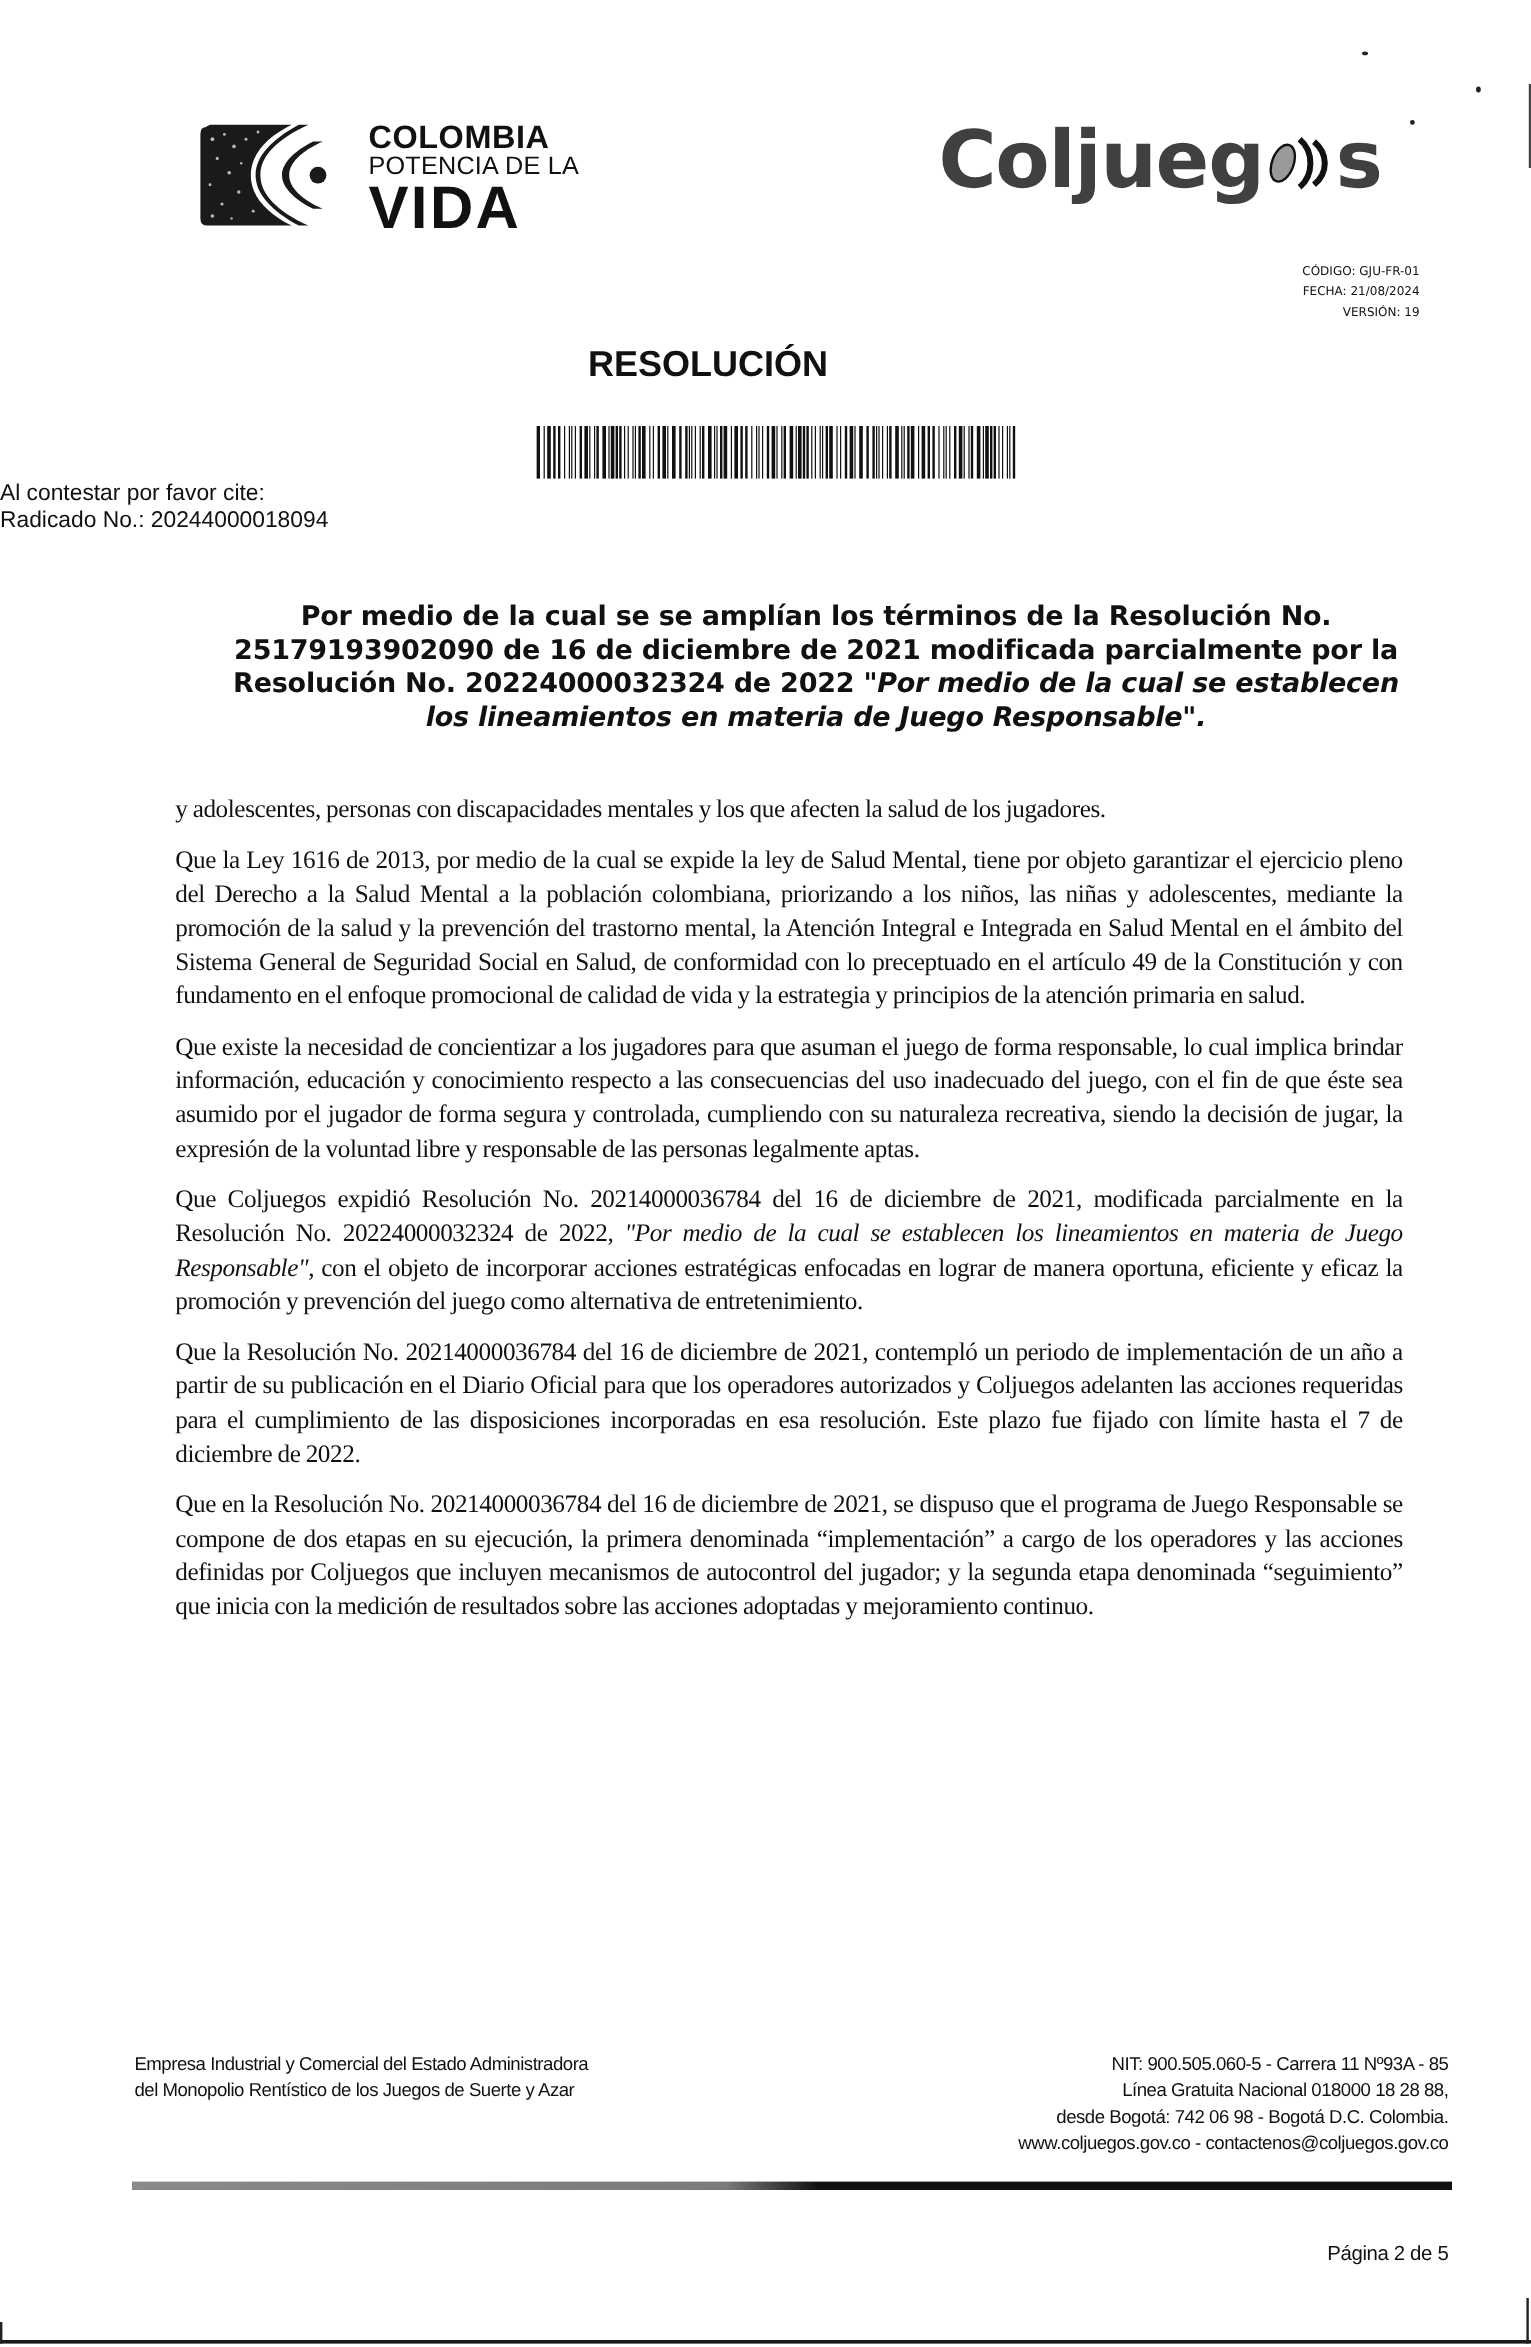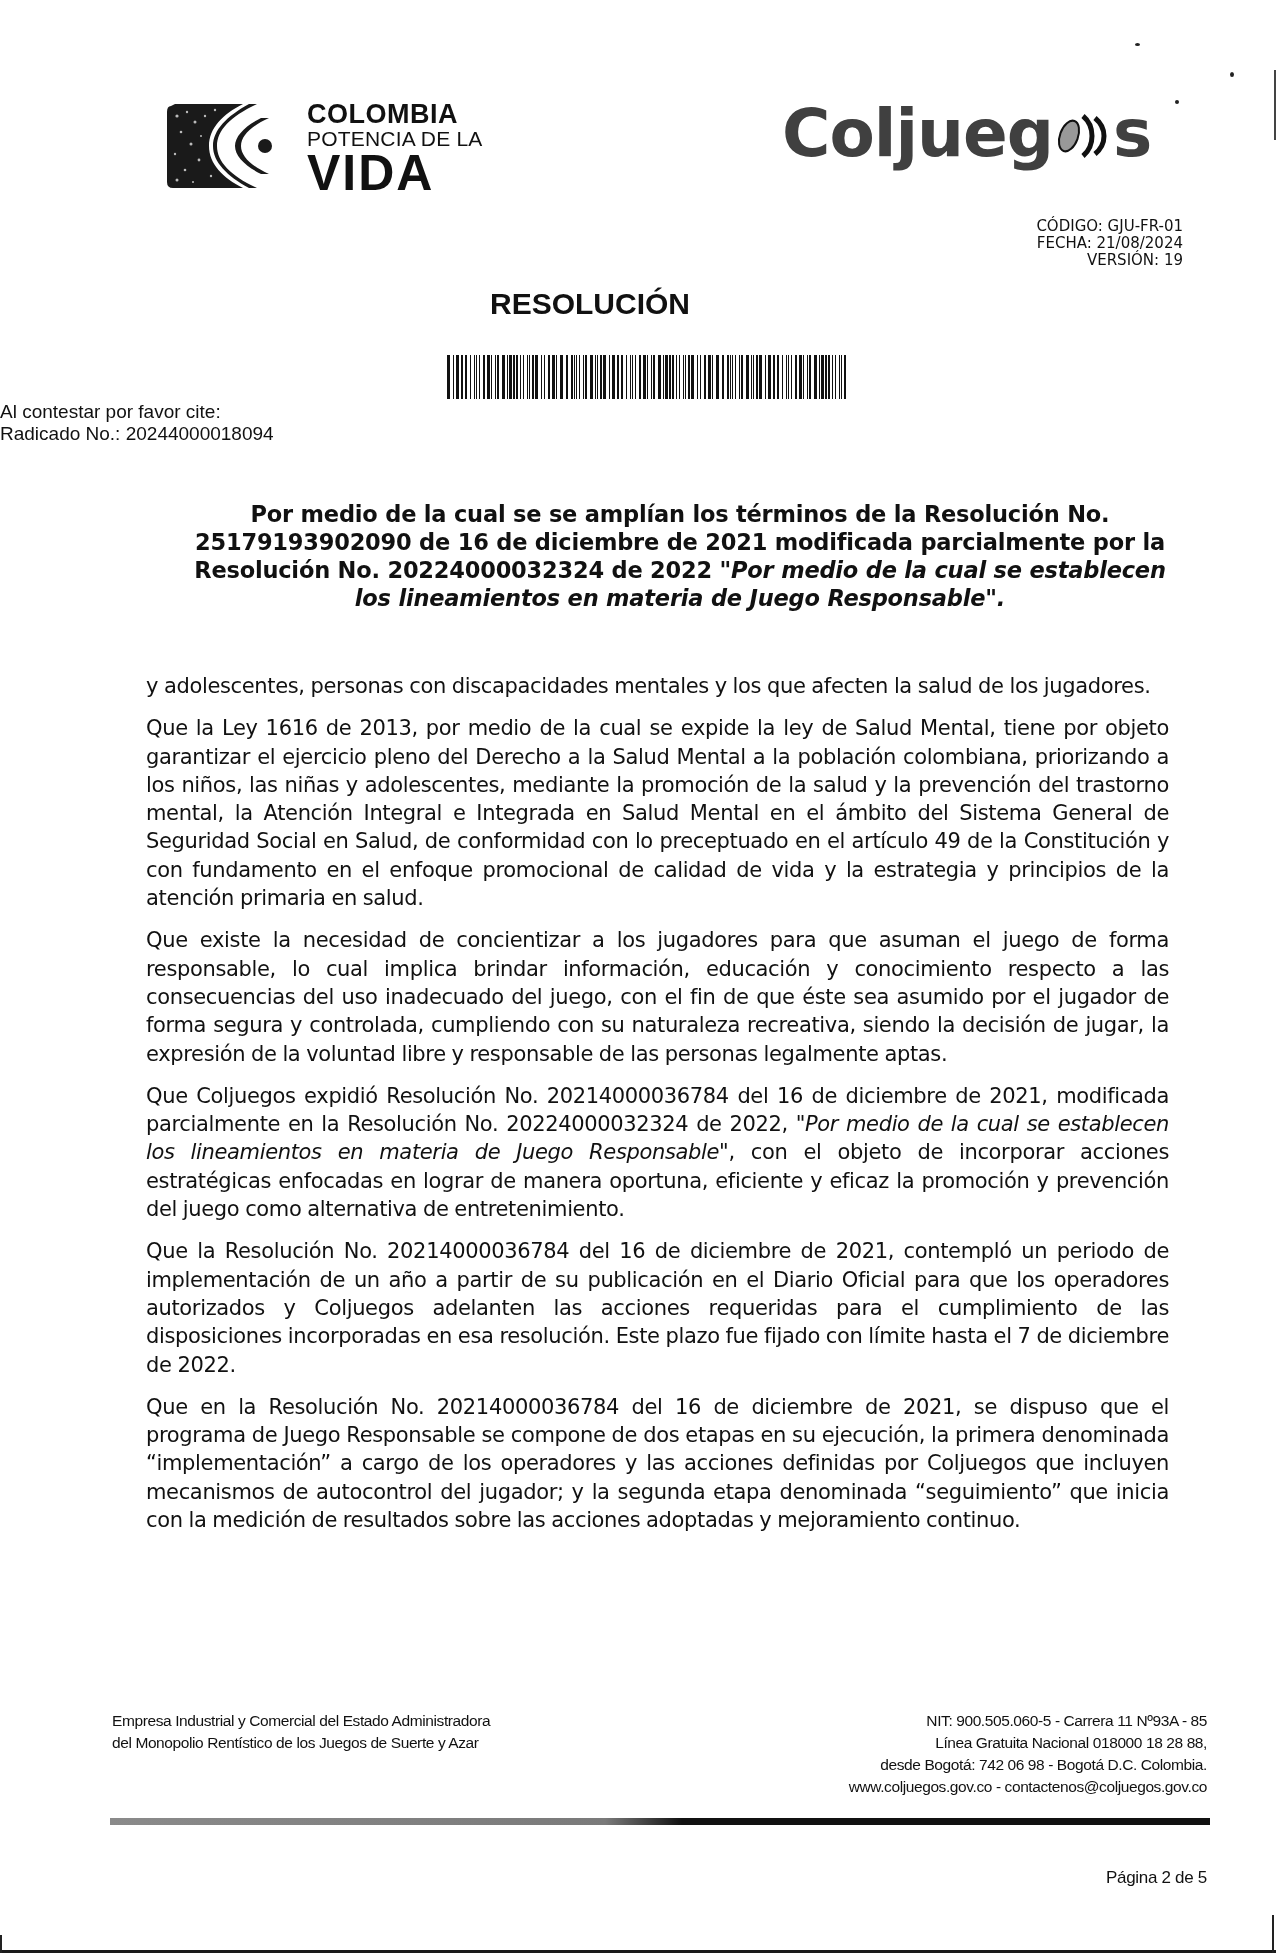--- a/index.html
+++ b/index.html
@@ -18,37 +18,37 @@
   .col-text { position: absolute; left: 142px; top: 0; font-family: "Liberation Sans", sans-serif; color: #111; }
   .col-line1 { font-size: 27px; font-weight: 900; letter-spacing: 0.5px; line-height: 28px; }
   .col-line2 { font-size: 21px; font-weight: 400; line-height: 22px; letter-spacing: 0.2px; }
   .col-line3 { font-size: 50px; font-weight: 900; line-height: 46px; letter-spacing: 2px; }
 
   
   .cj-logo { left: 782px; top: 95px; font-family: "DejaVu Sans", sans-serif; font-weight: 900; font-size: 66px; letter-spacing: -1px; color: #404040; display: flex; align-items: center; }
   .cj-mark { display: inline-block; width: 56px; height: 52px; margin: 0 2px; }
 
   
-  .doc-codes { right: 93px; top: 218px; text-align: right; font-family: "DejaVu Sans", sans-serif; font-size: 15px; line-height: 17px; color: #111; }
+  .doc-codes { right: 93px; top: 218px; text-align: right; font-family: "DejaVu Sans", sans-serif; font-size: 10px; line-height: 17px; color: #111; }
 
   
   .res-title { left: 0; width: 1180px; top: 287px; text-align: center; font-family: "Liberation Sans", sans-serif; font-weight: 700; font-size: 30px; }
 
   
   .barcode { left: 447px; top: 355px; width: 400px; height: 44px; }
 
   .cite { left: 0; width: 1276px; top: 401px; font-family: "Liberation Sans", sans-serif; font-size: 19px; line-height: 22px; }
 
   
   .subject { left: 180px; width: 1000px; top: 500px; text-align: center; font-family: "DejaVu Sans", sans-serif; font-weight: 700; font-size: 22.5px; line-height: 28px; letter-spacing: -0.2px; }
   .subject i { font-style: italic; }
 
   
   .body-text { left: 146px; width: 1023px; top: 660px; font-family: "DejaVu Sans", sans-serif; font-size: 21px; line-height: 28.3px; text-align: justify; letter-spacing: -0.35px; word-spacing: -0.5px; }
-  .body-text p { margin: 12px 0 14px 0; }
+  .body-text p { margin: 0 0 14px 0; font-family: Liberation Serif, serif; }
   .body-text i { font-style: italic; }
 
   
   .footer-left { left: 112px; top: 1710px; font-family: "Liberation Sans", sans-serif; font-size: 15.5px; line-height: 22px; letter-spacing: -0.4px; }
   .footer-right { right: 69px; top: 1710px; text-align: right; font-family: "Liberation Sans", sans-serif; font-size: 15.5px; line-height: 22px; letter-spacing: -0.4px; }
   .footer-rule { left: 110px; top: 1818px; width: 1100px; height: 7px; background: linear-gradient(90deg, #8a8a8a 0%, #7a7a7a 45%, #111 52%, #111 100%); }
   .page-num { right: 69px; top: 1868px; font-family: "Liberation Sans", sans-serif; font-size: 17px; letter-spacing: -0.3px; }
 
   .speck { position: absolute; background: #222; border-radius: 50%; }
 </style>

